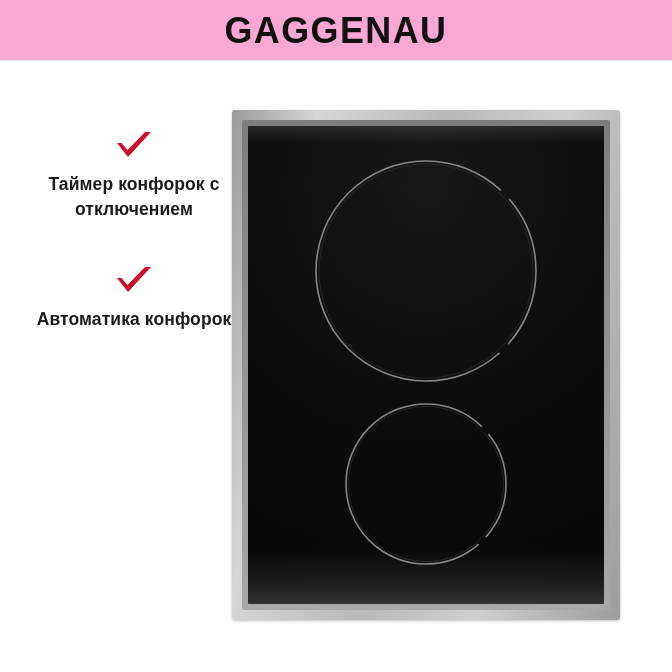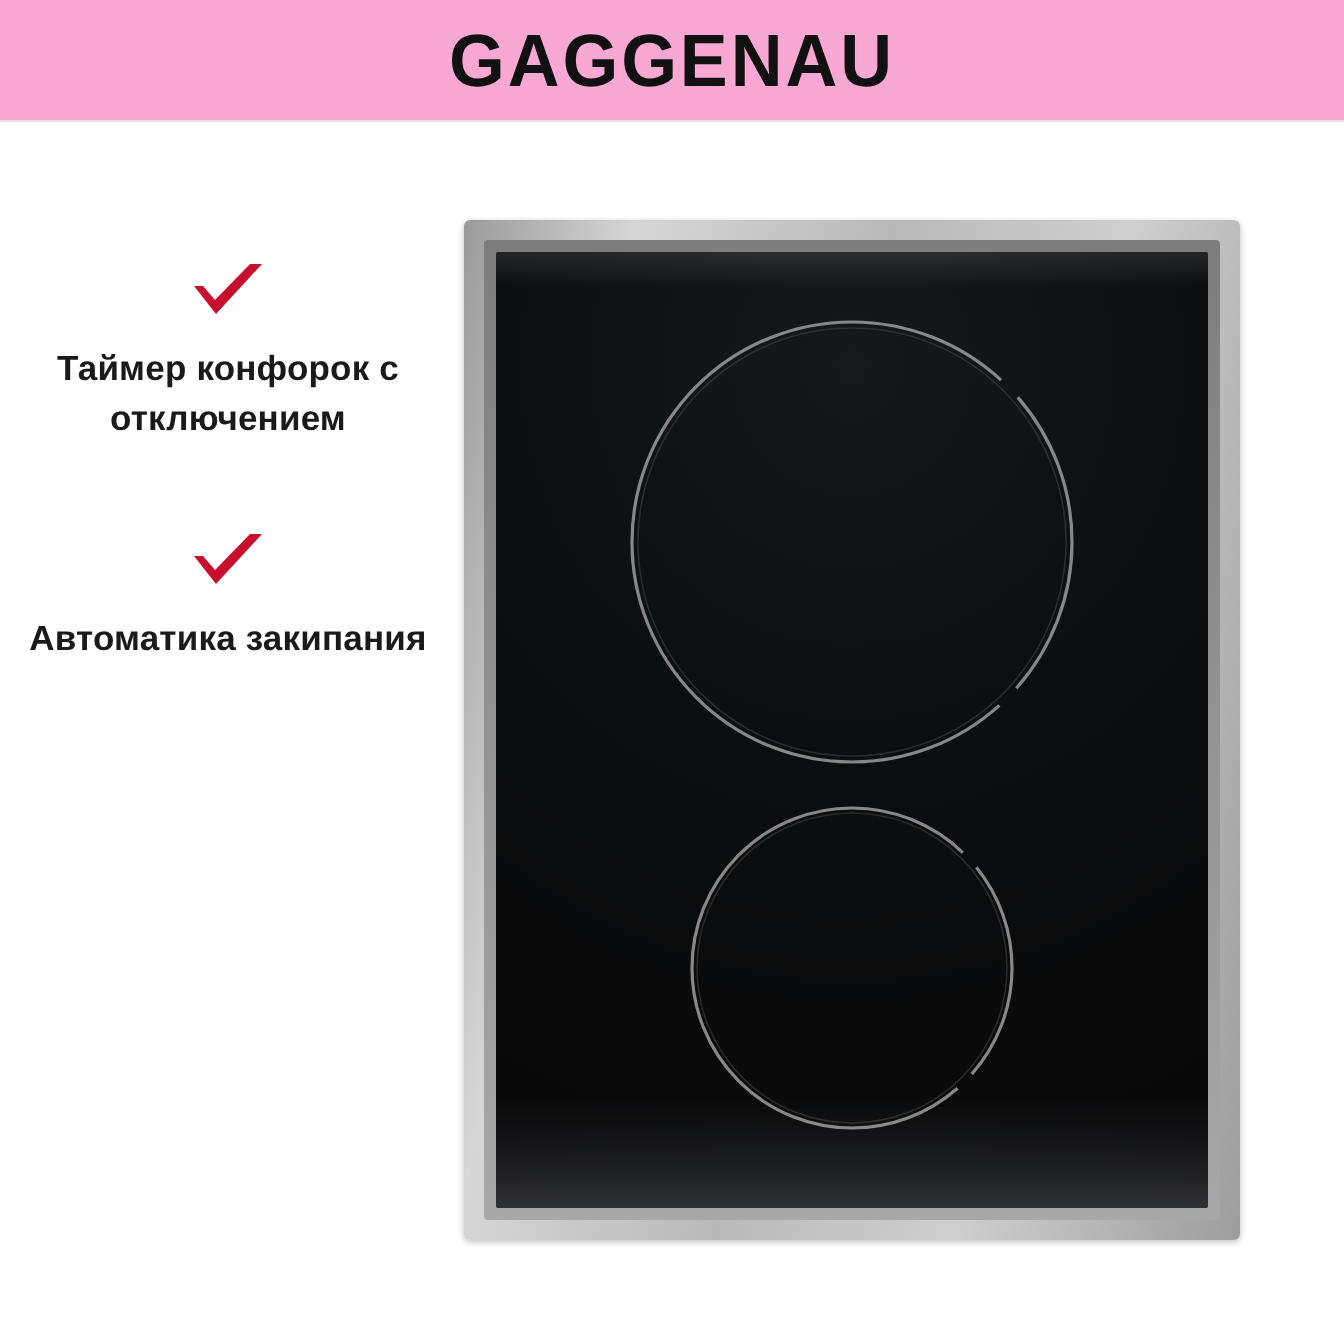--- a/index.html
+++ b/index.html
@@ -46,21 +46,21 @@
     left: 0;
     top: 60px;
     width: 672px;
     height: 1px;
     background: #e2e2e2;
   }
 
   
   .features {
     position: absolute;
-    left: 0;
+    left: 20px;
     top: 130px;
     width: 228px;
   }
   .feature {
     text-align: center;
     margin-bottom: 42px;
   }
   .check-icon {
     display: block;
     margin: 0 auto 10px auto;
@@ -151,21 +151,21 @@
       <svg class="check-icon" viewBox="0 0 40 32">
         <path d="M3 13 L14 27 L37 2 L31 2 L13.5 20 L7.5 13 Z" fill="#c8102e"></path>
       </svg>
       <div class="feature-text">Таймер конфорок с отключением</div>
     </div>
 
     <div class="feature">
       <svg class="check-icon" viewBox="0 0 40 32">
         <path d="M3 13 L14 27 L37 2 L31 2 L13.5 20 L7.5 13 Z" fill="#c8102e"></path>
       </svg>
-      <div class="feature-text">Автоматика закипания</div>
+      <div class="feature-text">Автоматика конфорок</div>
     </div>
 
   </div>
 
   <div class="cooktop">
     <div class="cooktop-frame"></div>
     <div class="cooktop-frame-inner-edge"></div>
     <div class="cooktop-glass">
       <div class="glass-sheen-top"></div>
 

